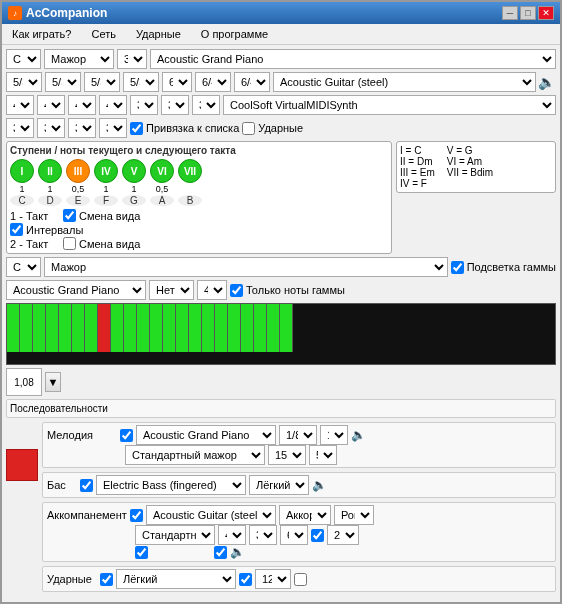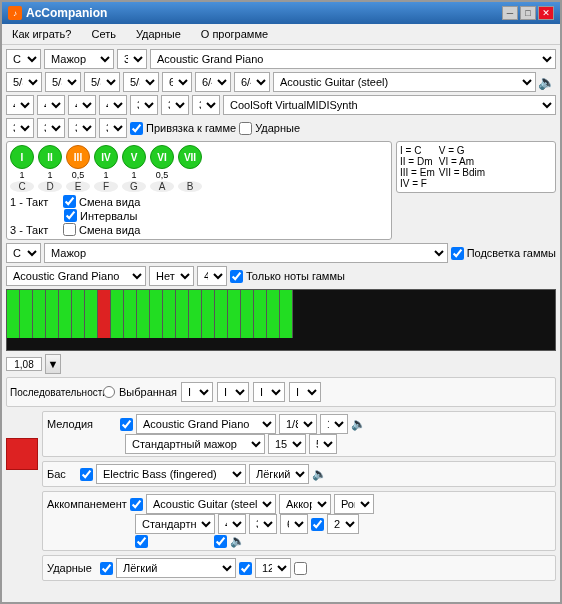--- a/index.html
+++ b/index.html
@@ -21,21 +21,21 @@
     .btn { height: 20px; padding: 0 6px; border: 1px solid #aaa; background: linear-gradient(to bottom, #f5f5f5, #ddd); cursor: pointer; font-size: 11px; white-space: nowrap; }
     .steps-section { border: 1px solid #aaa; border-radius: 3px; padding: 3px; background: white; }
     .steps-title { font-size: 10px; font-weight: bold; color: #333; margin-bottom: 3px; }
     .steps-row { display: flex; align-items: center; gap: 4px; }
     .step-circle { width: 24px; height: 24px; border-radius: 50%; display: flex; align-items: center; justify-content: center; font-size: 10px; font-weight: bold; color: white; cursor: pointer; }
     .step-circle.green { background: #22cc22; border: 1px solid #119911; }
     .step-circle.orange { background: #ff8800; border: 1px solid #cc6600; }
     .chords-section { border: 1px solid #aaa; border-radius: 3px; padding: 3px; background: white; min-width: 160px; }
     .chords-title { font-size: 10px; font-weight: bold; margin-bottom: 2px; }
     .chord-row { font-size: 10px; display: flex; gap: 3px; }
-    .small-input { width: 32px; height: 14px; border: 1px solid #aaa; font-size: 10px; text-align: center; }
+    .small-input { width: 32px; height: 28px; border: 1px solid #aaa; font-size: 10px; text-align: center; }
     .sequences-section { border: 1px solid #ccc; border-radius: 2px; padding: 3px; background: #f8f8f8; }
     .radio-row { display: flex; align-items: center; gap: 4px; margin: 1px 0; }
     input[type="radio"] { width: 12px; height: 12px; }
     .melody-section, .bass-section, .accomp-section, .drums-section { border: 1px solid #ccc; border-radius: 2px; padding: 2px 4px; background: #f8f8f8; margin: 1px 0; }
   </style>
 </head>
 <body>
 
 <div class="window">
 
@@ -89,28 +89,29 @@
       <select style="width:28px"><option>3</option></select>
       <select style="flex:1"><option>CoolSoft VirtualMIDISynth</option></select>
     </div>
 
     <div class="row">
       <select style="width:28px"><option>3</option></select>
       <select style="width:28px"><option>3</option></select>
       <select style="width:28px"><option>3</option></select>
       <select style="width:28px"><option>3</option></select>
       <input type="checkbox" checked="" style="">
-      <span>Привязка к гамме</span>
+      <span>Привязка к списка</span>
       <input type="checkbox" style="">
       <span>Ударные</span>
     </div>
 
     <div class="row" style="align-items:flex-start; gap:4px;">
 
       <div class="steps-section" style="flex:1;">
+        <div class="steps-title">Ступени / ноты текущего и следующего такта</div>
         <div class="steps-row">
           <div class="step-circle green">I</div>
           <div class="step-circle green">II</div>
           <div class="step-circle orange">III</div>
           <div class="step-circle green">IV</div>
           <div class="step-circle green">V</div>
           <div class="step-circle green">VI</div>
           <div class="step-circle green">VII</div>
         </div>
         <div class="steps-row" style="gap:4px; margin-top:1px;">
@@ -130,34 +131,34 @@
           <div style="width:24px; text-align:center; font-size:10px; color:#333; background:#eee; border-radius:50%;">G</div>
           <div style="width:24px; text-align:center; font-size:10px; color:#333; background:#eee; border-radius:50%;">A</div>
           <div style="width:24px; text-align:center; font-size:10px; color:#333; background:#eee; border-radius:50%;">B</div>
         </div>
         <div class="row" style="margin-top:3px; flex-direction:column; gap:1px; align-items:flex-start;">
           <div class="row">
             <span style="width:50px;">1 - Такт</span>
             <input type="checkbox" checked="" style="">
             <span>Смена вида</span>
           </div>
-          <div class="row" style="margin-left:54px;align-items:flex-end;">
+          <div class="row" style="align-items:flex-end;">
             <input type="checkbox" checked="" style="">
             <span>Интервалы</span>
           </div>
           <div class="row">
-            <span style="width:50px;">3 - Такт</span>
+            <span style="width:50px;">2 - Такт</span>
             <input type="checkbox" style="">
             <span>Смена вида</span>
           </div>
         </div>
       </div>
 
       <div class="chords-section" style="min-width:160px;">
-        <div style="display:flex; gap:4px;">
+        <div style="display:flex; gap:12px;">
           <div>
             <div class="chord-row">I   =  C</div>
             <div class="chord-row">II  =  Dm</div>
             <div class="chord-row">III =  Em</div>
             <div class="chord-row">IV  =  F</div>
           </div>
           <div>
             <div class="chord-row">V   =  G</div>
             <div class="chord-row">VI  =  Am</div>
             <div class="chord-row">VII =  Bdim</div>
@@ -236,28 +237,20 @@
 
     <div class="row">
       <input type="text" class="small-input" value="1,08" style="width: 36px;">
       <button class="btn" style="width:16px; padding:0;">▼</button>
     </div>
 
     <div class="sequences-section">
       <div class="row">
         <span style="width:90px; font-size:10px;">Последовательности</span>
         <div style="flex:1; display:flex; flex-direction:column; gap:2px;">
-          <div class="radio-row">
-            <input type="radio" name="seq" style="">
-            <span>Выбранная</span>
-            <select style="width:32px"><option>I</option></select>
-            <select style="width:32px"><option>I</option></select>
-            <select style="width:32px"><option>I</option></select>
-            <select style="width:32px"><option>I</option></select>
-          </div>
         </div>
       </div>
     </div>
 
     <div style="display:flex; gap:4px;">
 
       <div style="display:flex; flex-direction:column; gap:4px; padding-top:4px;">
         <div style="width:32px; height:32px; background:#dd2222; border:1px solid #aa1111; margin-top:24px;"></div>
       </div>
 

